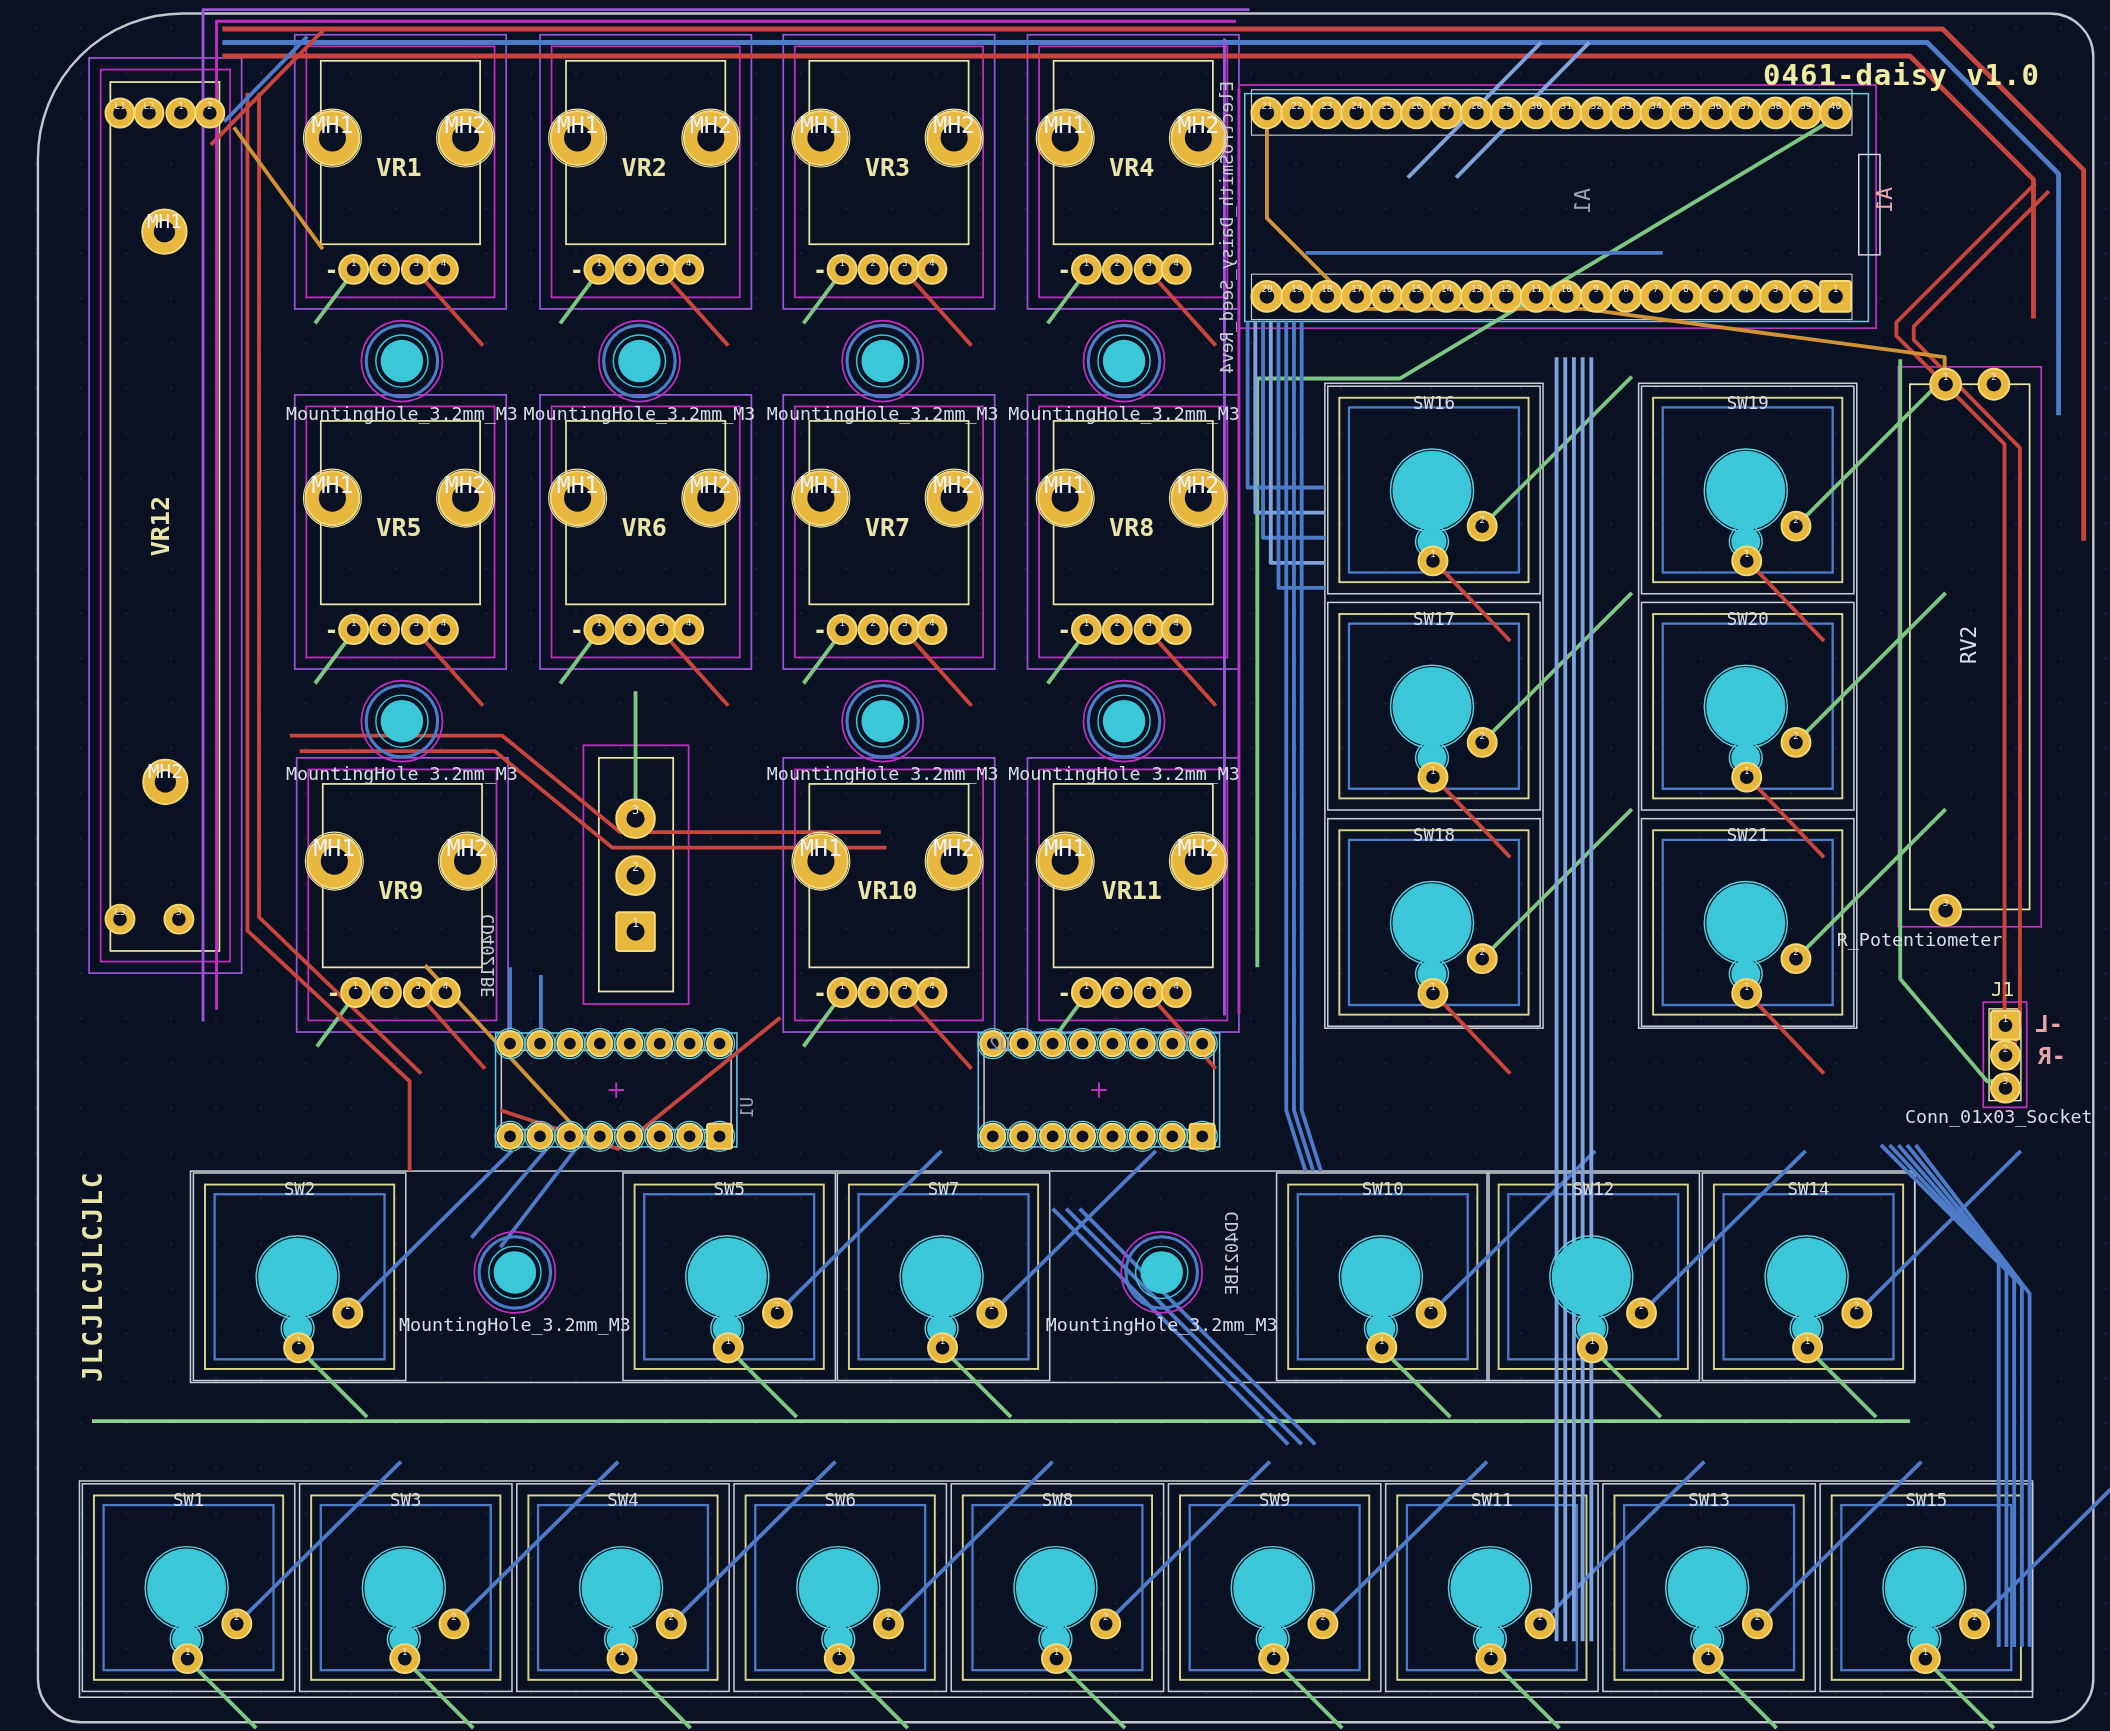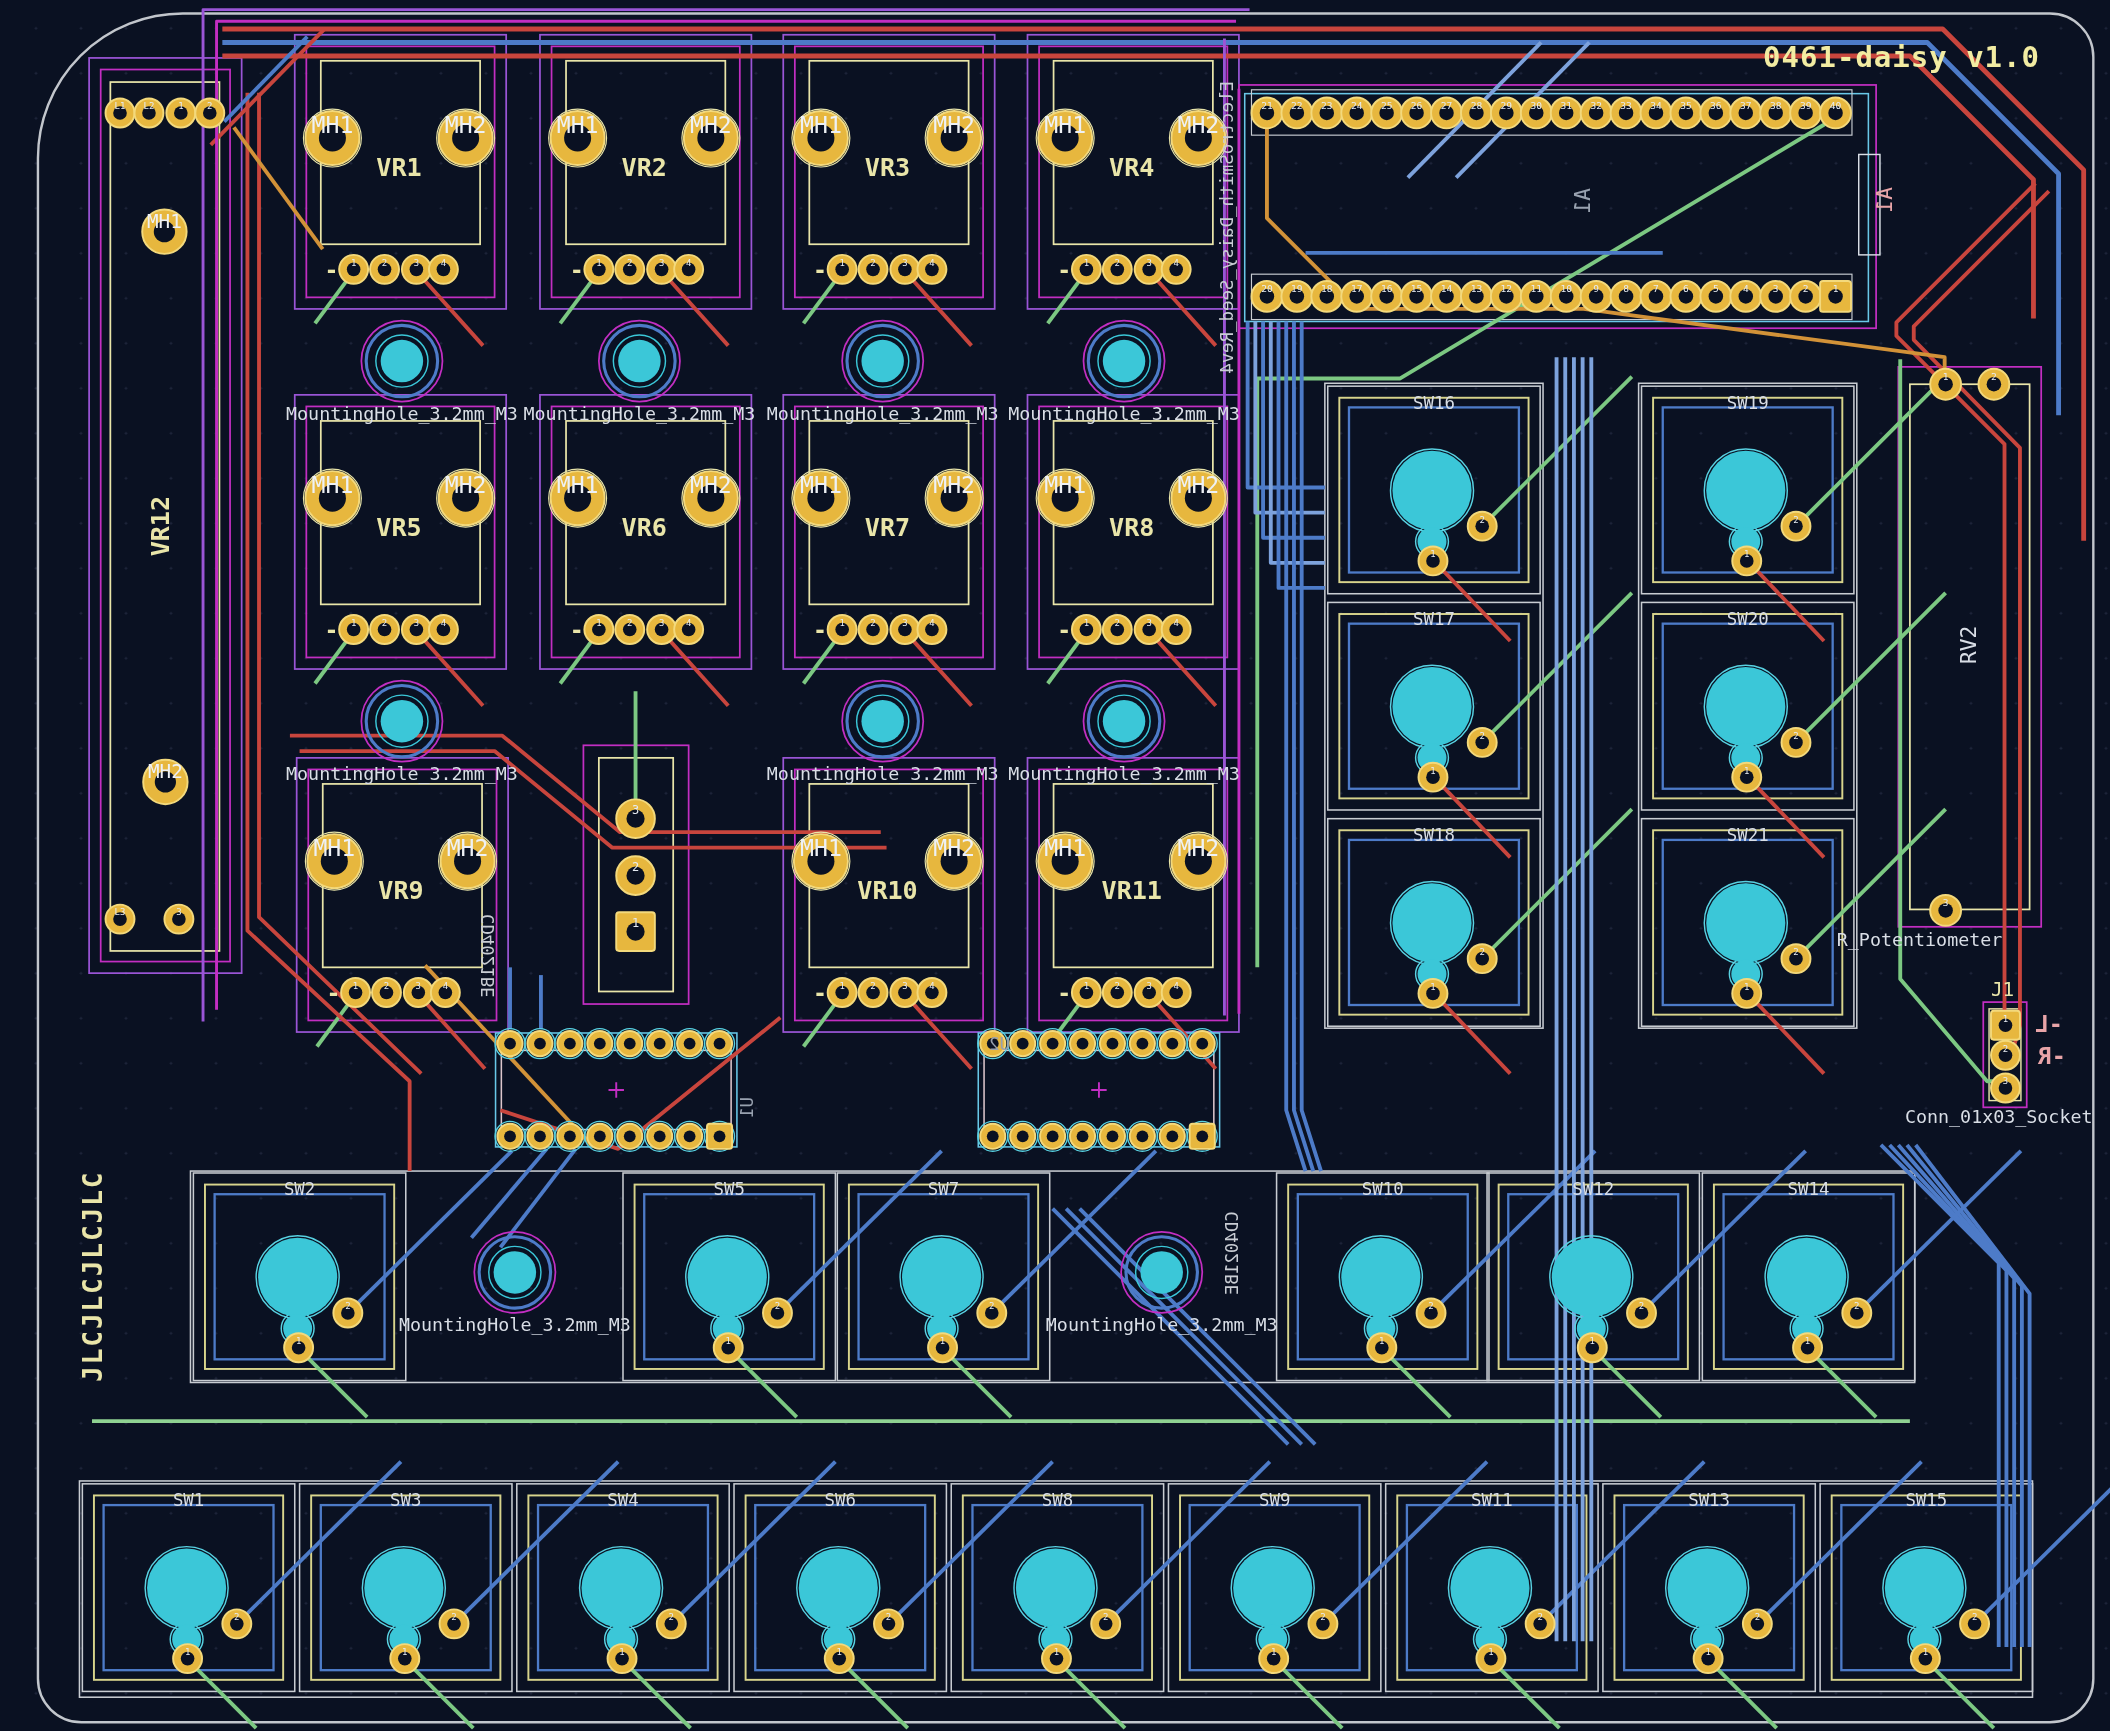--- a/index.html
+++ b/index.html
@@ -2,21 +2,21 @@
 <html><head>
 <meta charset="utf-8">
 <style>
   html,body{margin:0;padding:0;background:#06080f;}
   .stage{position:relative;width:2111px;height:1731px;background:#0a1122;overflow:hidden;
          font-family:"DejaVu Sans Mono",monospace;}
   .stage::before{content:'';position:absolute;inset:0;
          background-image:radial-gradient(#39415c 1.1px, transparent 1.4px);
          background-size:45px 45px;background-position:13.5px 5.8px;opacity:.42;pointer-events:none;}
   #pcb{position:absolute;left:0;top:0;}
-  .board-title{position:absolute;top:40px;right:71px;color:#f2eca2;font-size:29px;
+  .board-title{position:absolute;top:58px;right:71px;color:#f2eca2;font-size:29px;
          font-weight:bold;letter-spacing:1px;white-space:pre;}
   text{font-family:"DejaVu Sans Mono",monospace;}
 </style>
 </head>
 <body style="background: rgb(10, 17, 34);">
 
 <div class="stage">
   <svg id="pcb" width="2111" height="1731" viewBox="0 0 2186 1793">
       <g>
         <path d="M 189,14 H 2123 A 45,45 0 0 1 2168,59 V 1739 A 45,45 0 0 1 2123,1784 H 84 A 45,45 0 0 1 39,1739 V 164 A 150,150 0 0 1 189,14 Z" fill="none" stroke="#c2c6cc" stroke-width="2.5"></path>

